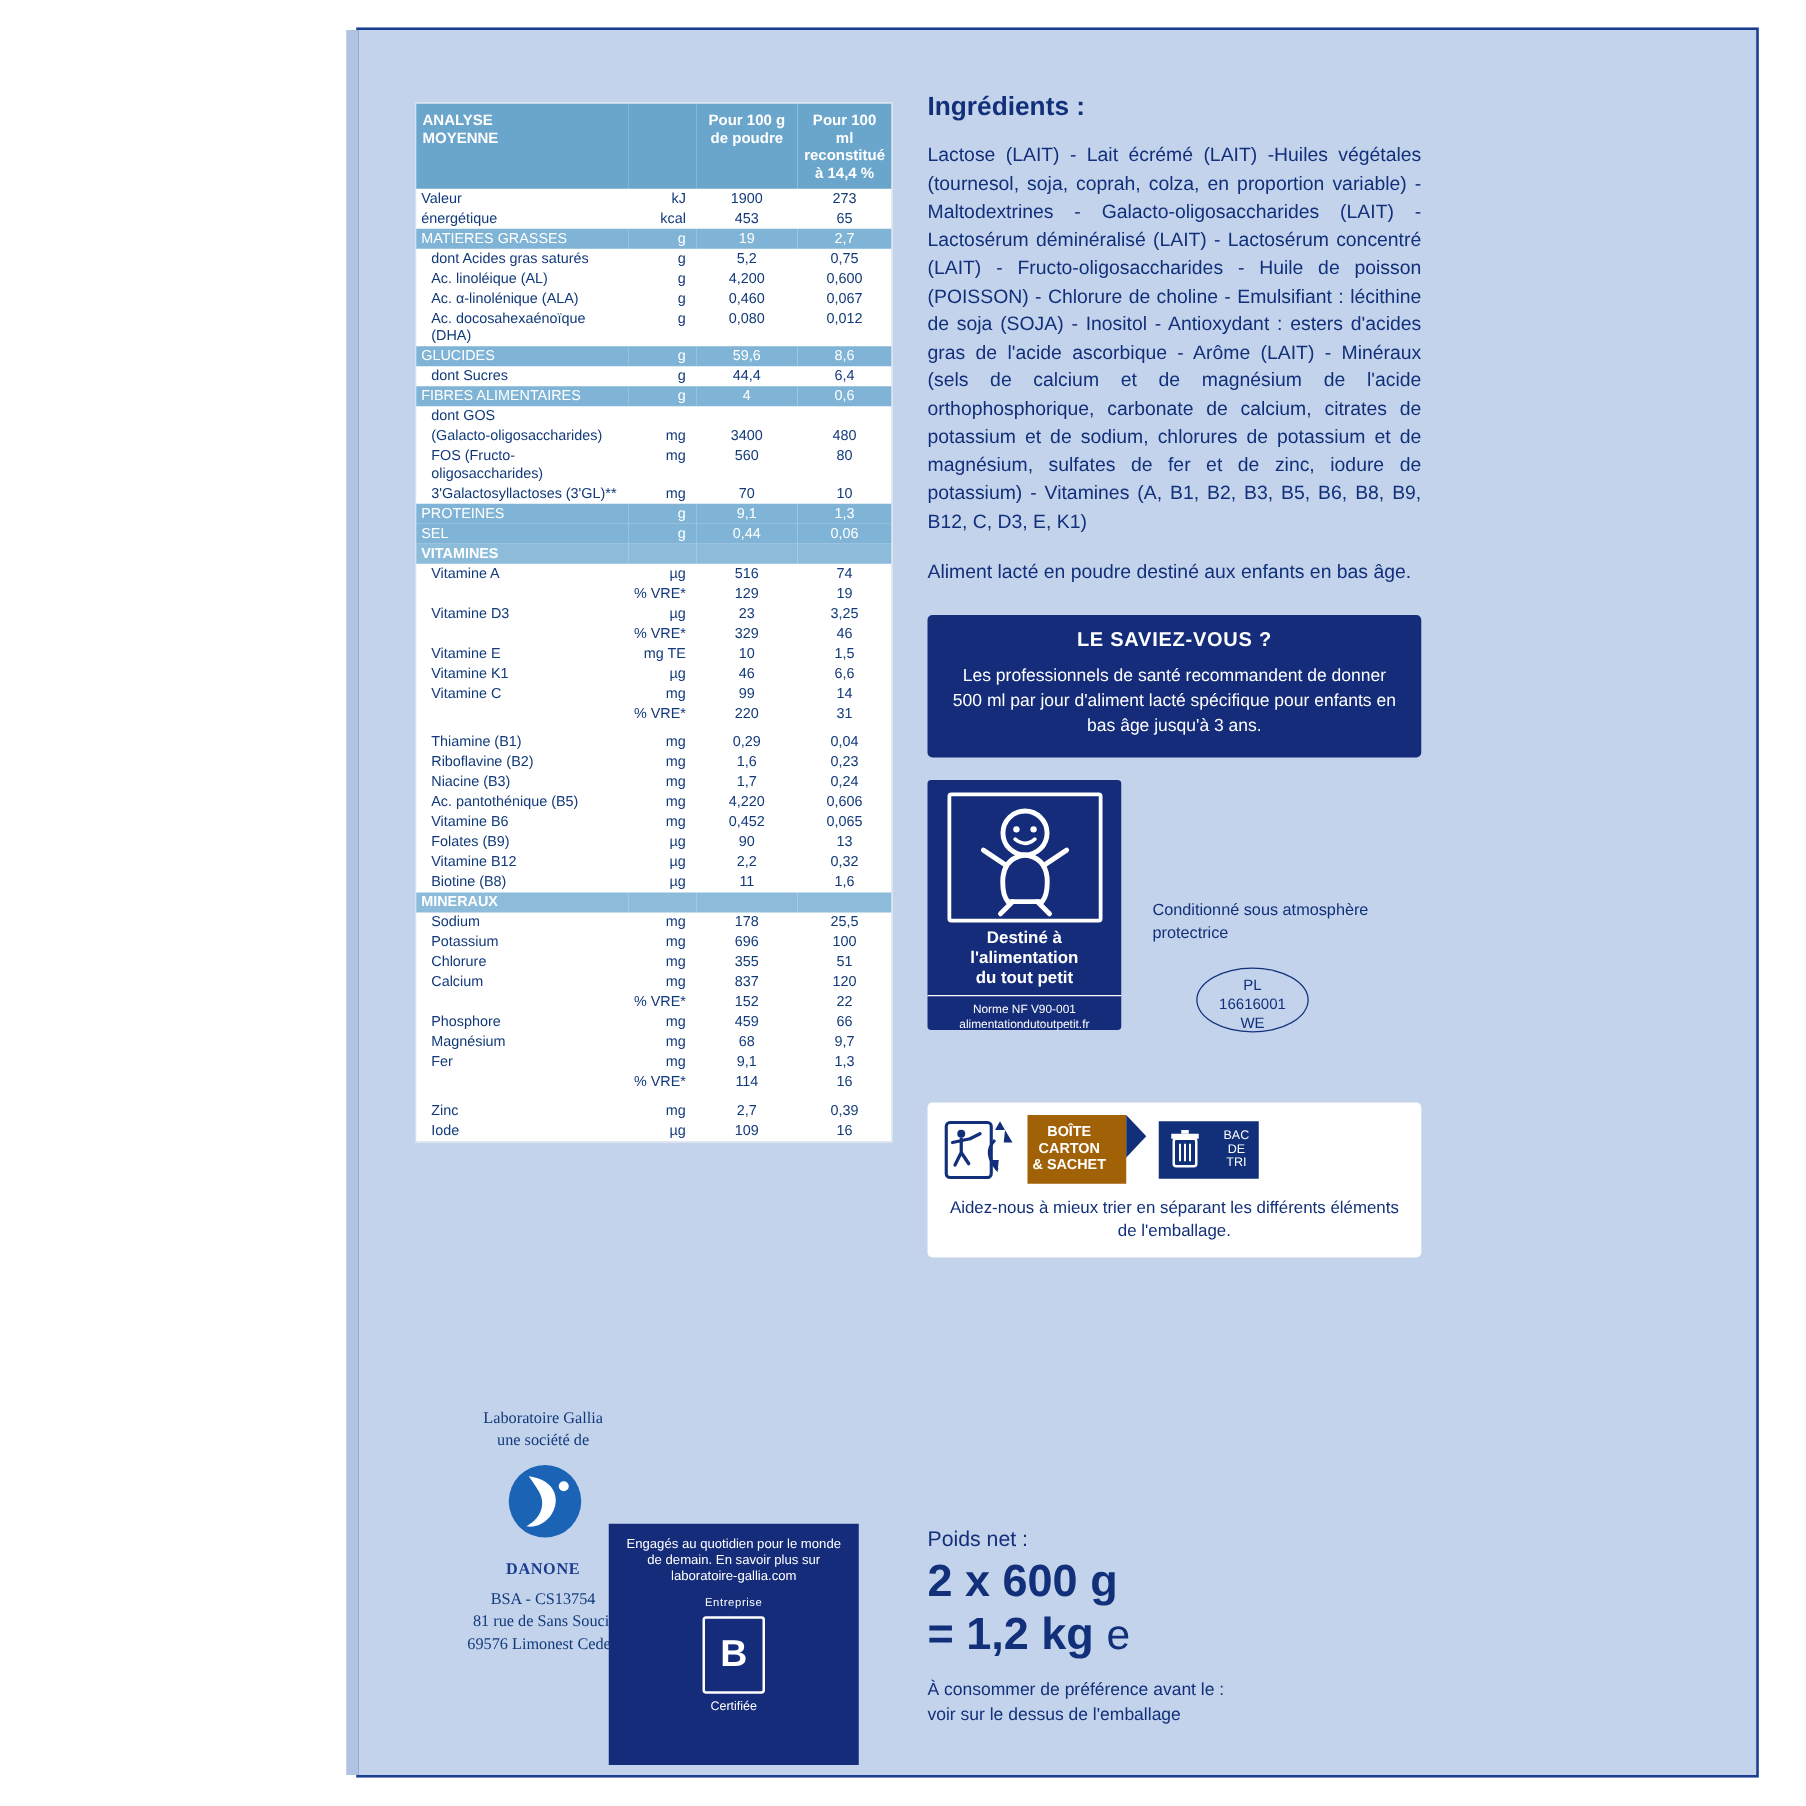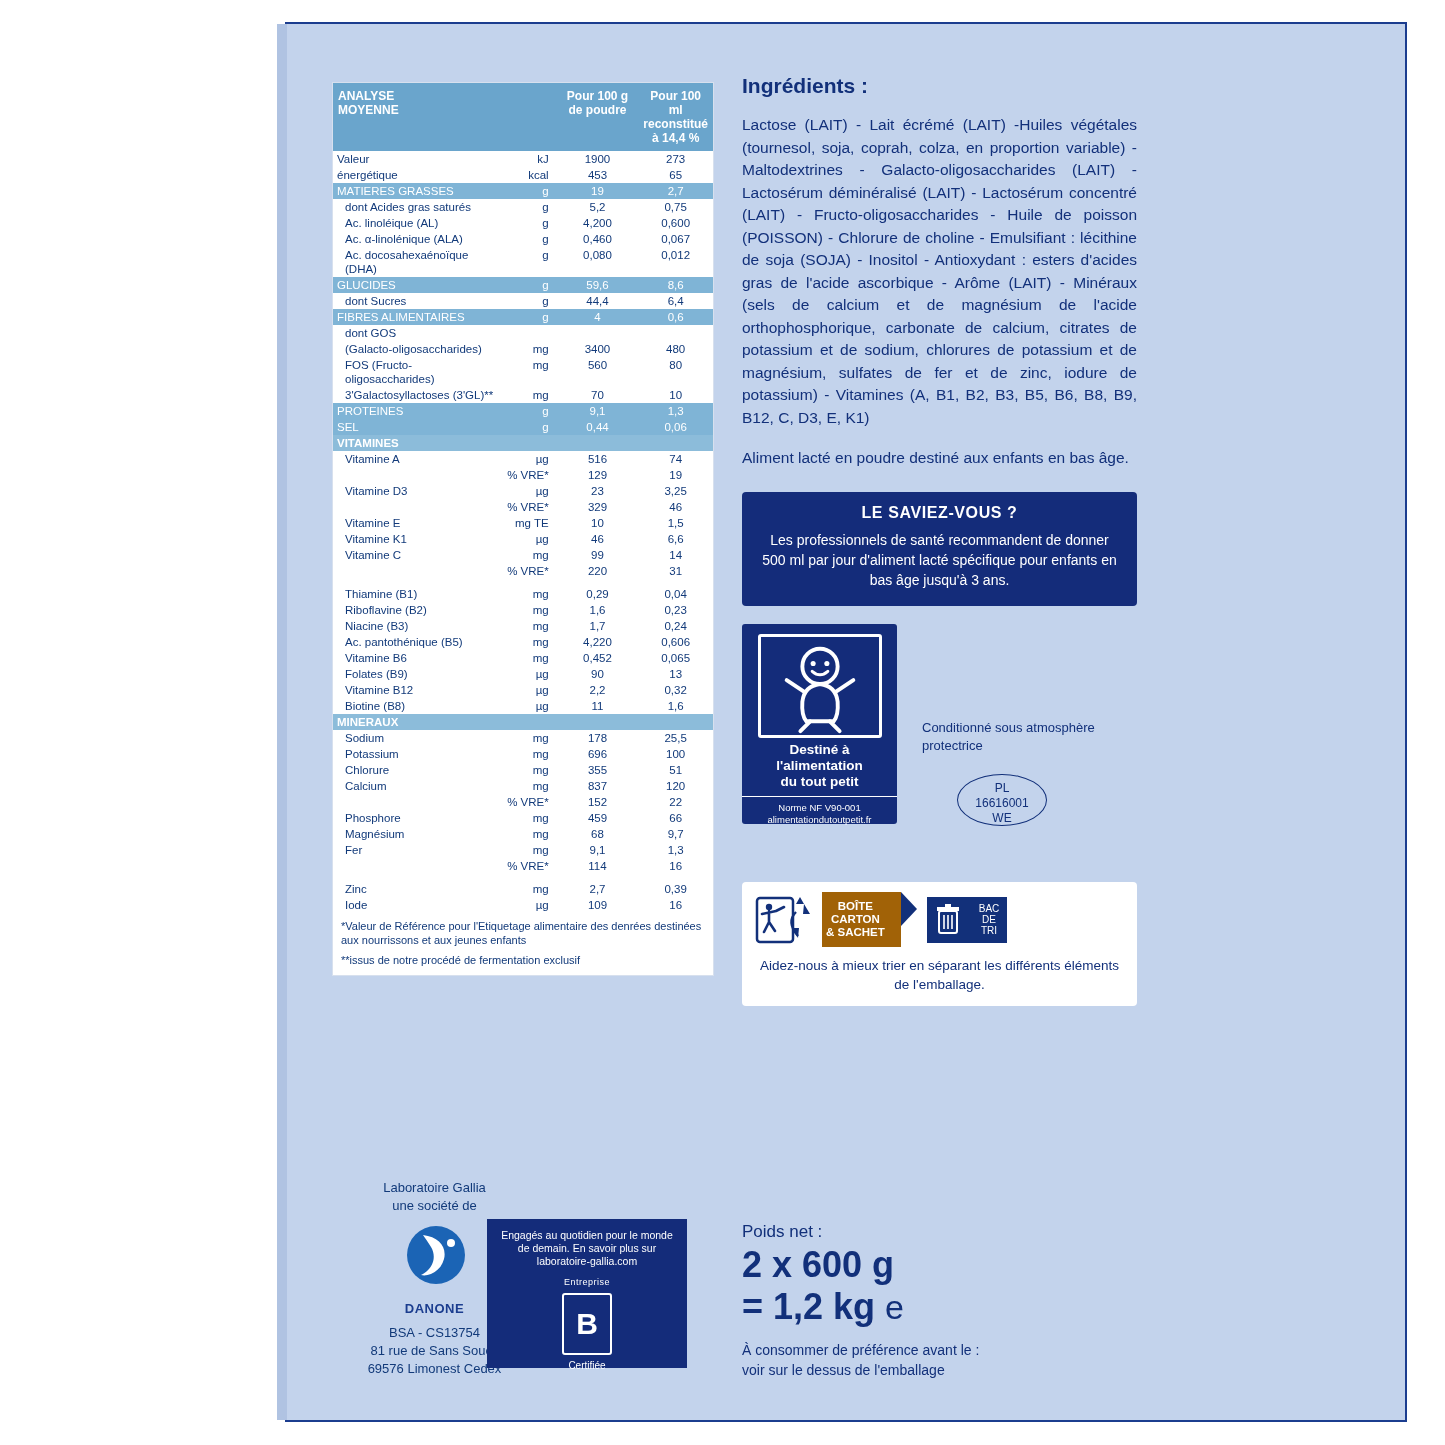--- a/index.html
+++ b/index.html
@@ -45,30 +45,30 @@
   .v1{width:85px;text-align:center;}
   .v2{text-align:center;}
   .indent{padding-left:12px !important;}
   .spacer td{height:7px;padding:0;}
   .fine{
     font-size:11px;line-height:14px;padding:6px 8px 2px 8px;color:#123a7a;
   }
   .fine p{margin:0 0 6px 0;}
   
   .addr{
-    position:absolute;left:45px;top:1155px;width:205px;text-align:center;
-    font-size:13px;line-height:18px;color:#123a7a;
+    position:absolute;left:45px;top:1101px;width:205px;text-align:center;
+    font-size:13px;line-height:18px;color:#123a7a;font-family:Liberation Serif, serif;
   }
   .danone{
     margin:8px auto 6px auto;width:108px;
   }
   .danone-txt{font-size:13px;letter-spacing:.5px;color:#1b3d8f;font-weight:bold;text-align:center;margin-top:2px;}
   
   .bcorp{
-    position:absolute;left:200px;top:1195px;width:200px;height:149px;
+    position:absolute;left:200px;top:1195px;width:200px;height:193px;
     background:#142c7a;color:#ffffff;text-align:center;
     font-size:10.5px;line-height:13px;padding:10px 10px 0 10px;box-sizing:border-box;
   }
   .bcorp .ent{font-size:9px;margin-top:8px;letter-spacing:.5px;}
   .bcorp .blogo{
     width:46px;height:58px;margin:4px auto 2px auto;border:2px solid #fff;
     border-radius:3px;display:flex;align-items:center;justify-content:center;
     font-size:30px;font-weight:bold;line-height:1;
   }
   .bcorp .cert{font-size:10px;margin-top:4px;}
@@ -419,24 +419,20 @@
             <td class="v2">0,39</td>
           </tr>
           <tr>
             <td class="lbl indent">Iode</td>
             <td class="unit">µg</td>
             <td class="v1">109</td>
             <td class="v2">16</td>
           </tr>
         </tbody>
     </table>
-    <div class="fine">
-      <p>*Valeur de Référence pour l'Etiquetage alimentaire des denrées destinées aux nourrissons et aux jeunes enfants</p>
-      <p>**issus de notre procédé de fermentation exclusif</p>
-    </div>
   </div>
 
   <div class="addr">
     <div>Laboratoire Gallia</div>
     <div>une société de</div>
     <div class="danone">
       <svg viewBox="0 0 110 70" width="110" height="70">
         <circle cx="55" cy="32" r="29" fill="#1b64b5"></circle>
         <path d="M42 12 C58 14 66 24 63 36 C60 48 48 54 40 52 C52 46 56 34 50 24 C47 19 44 15 42 12 Z" fill="#ffffff"></path>
         <circle cx="70" cy="20" r="4" fill="#ffffff"></circle>

